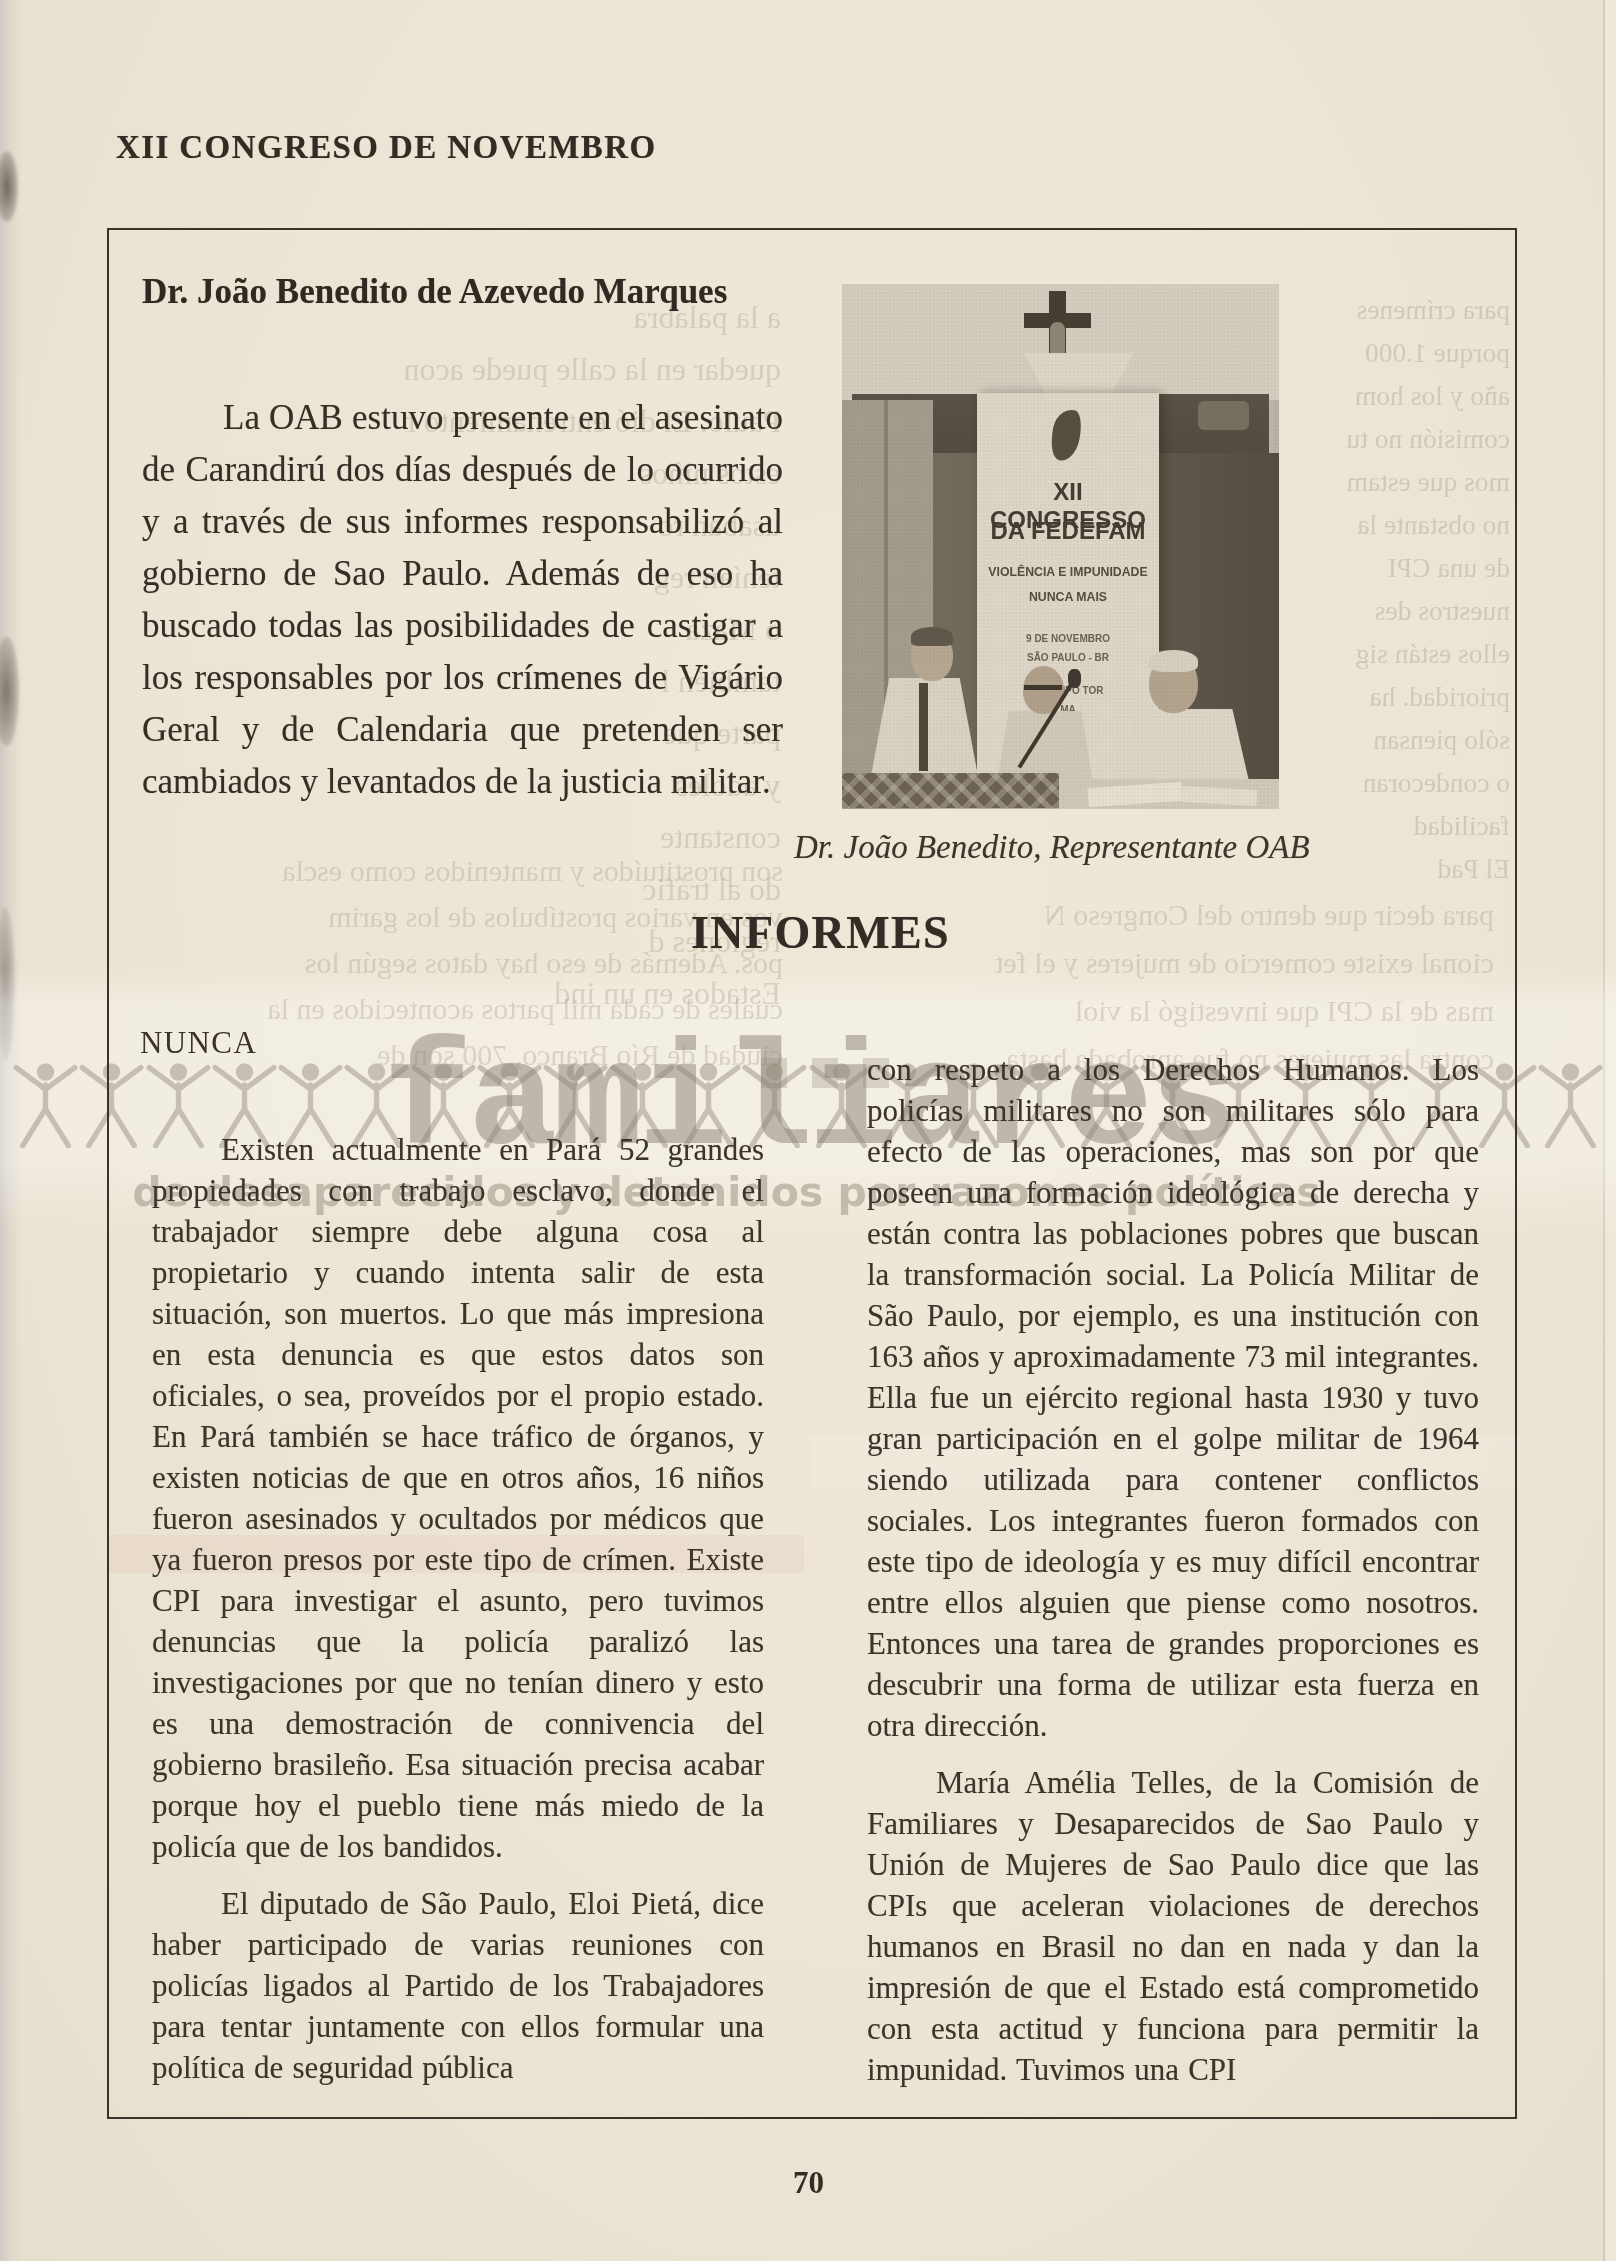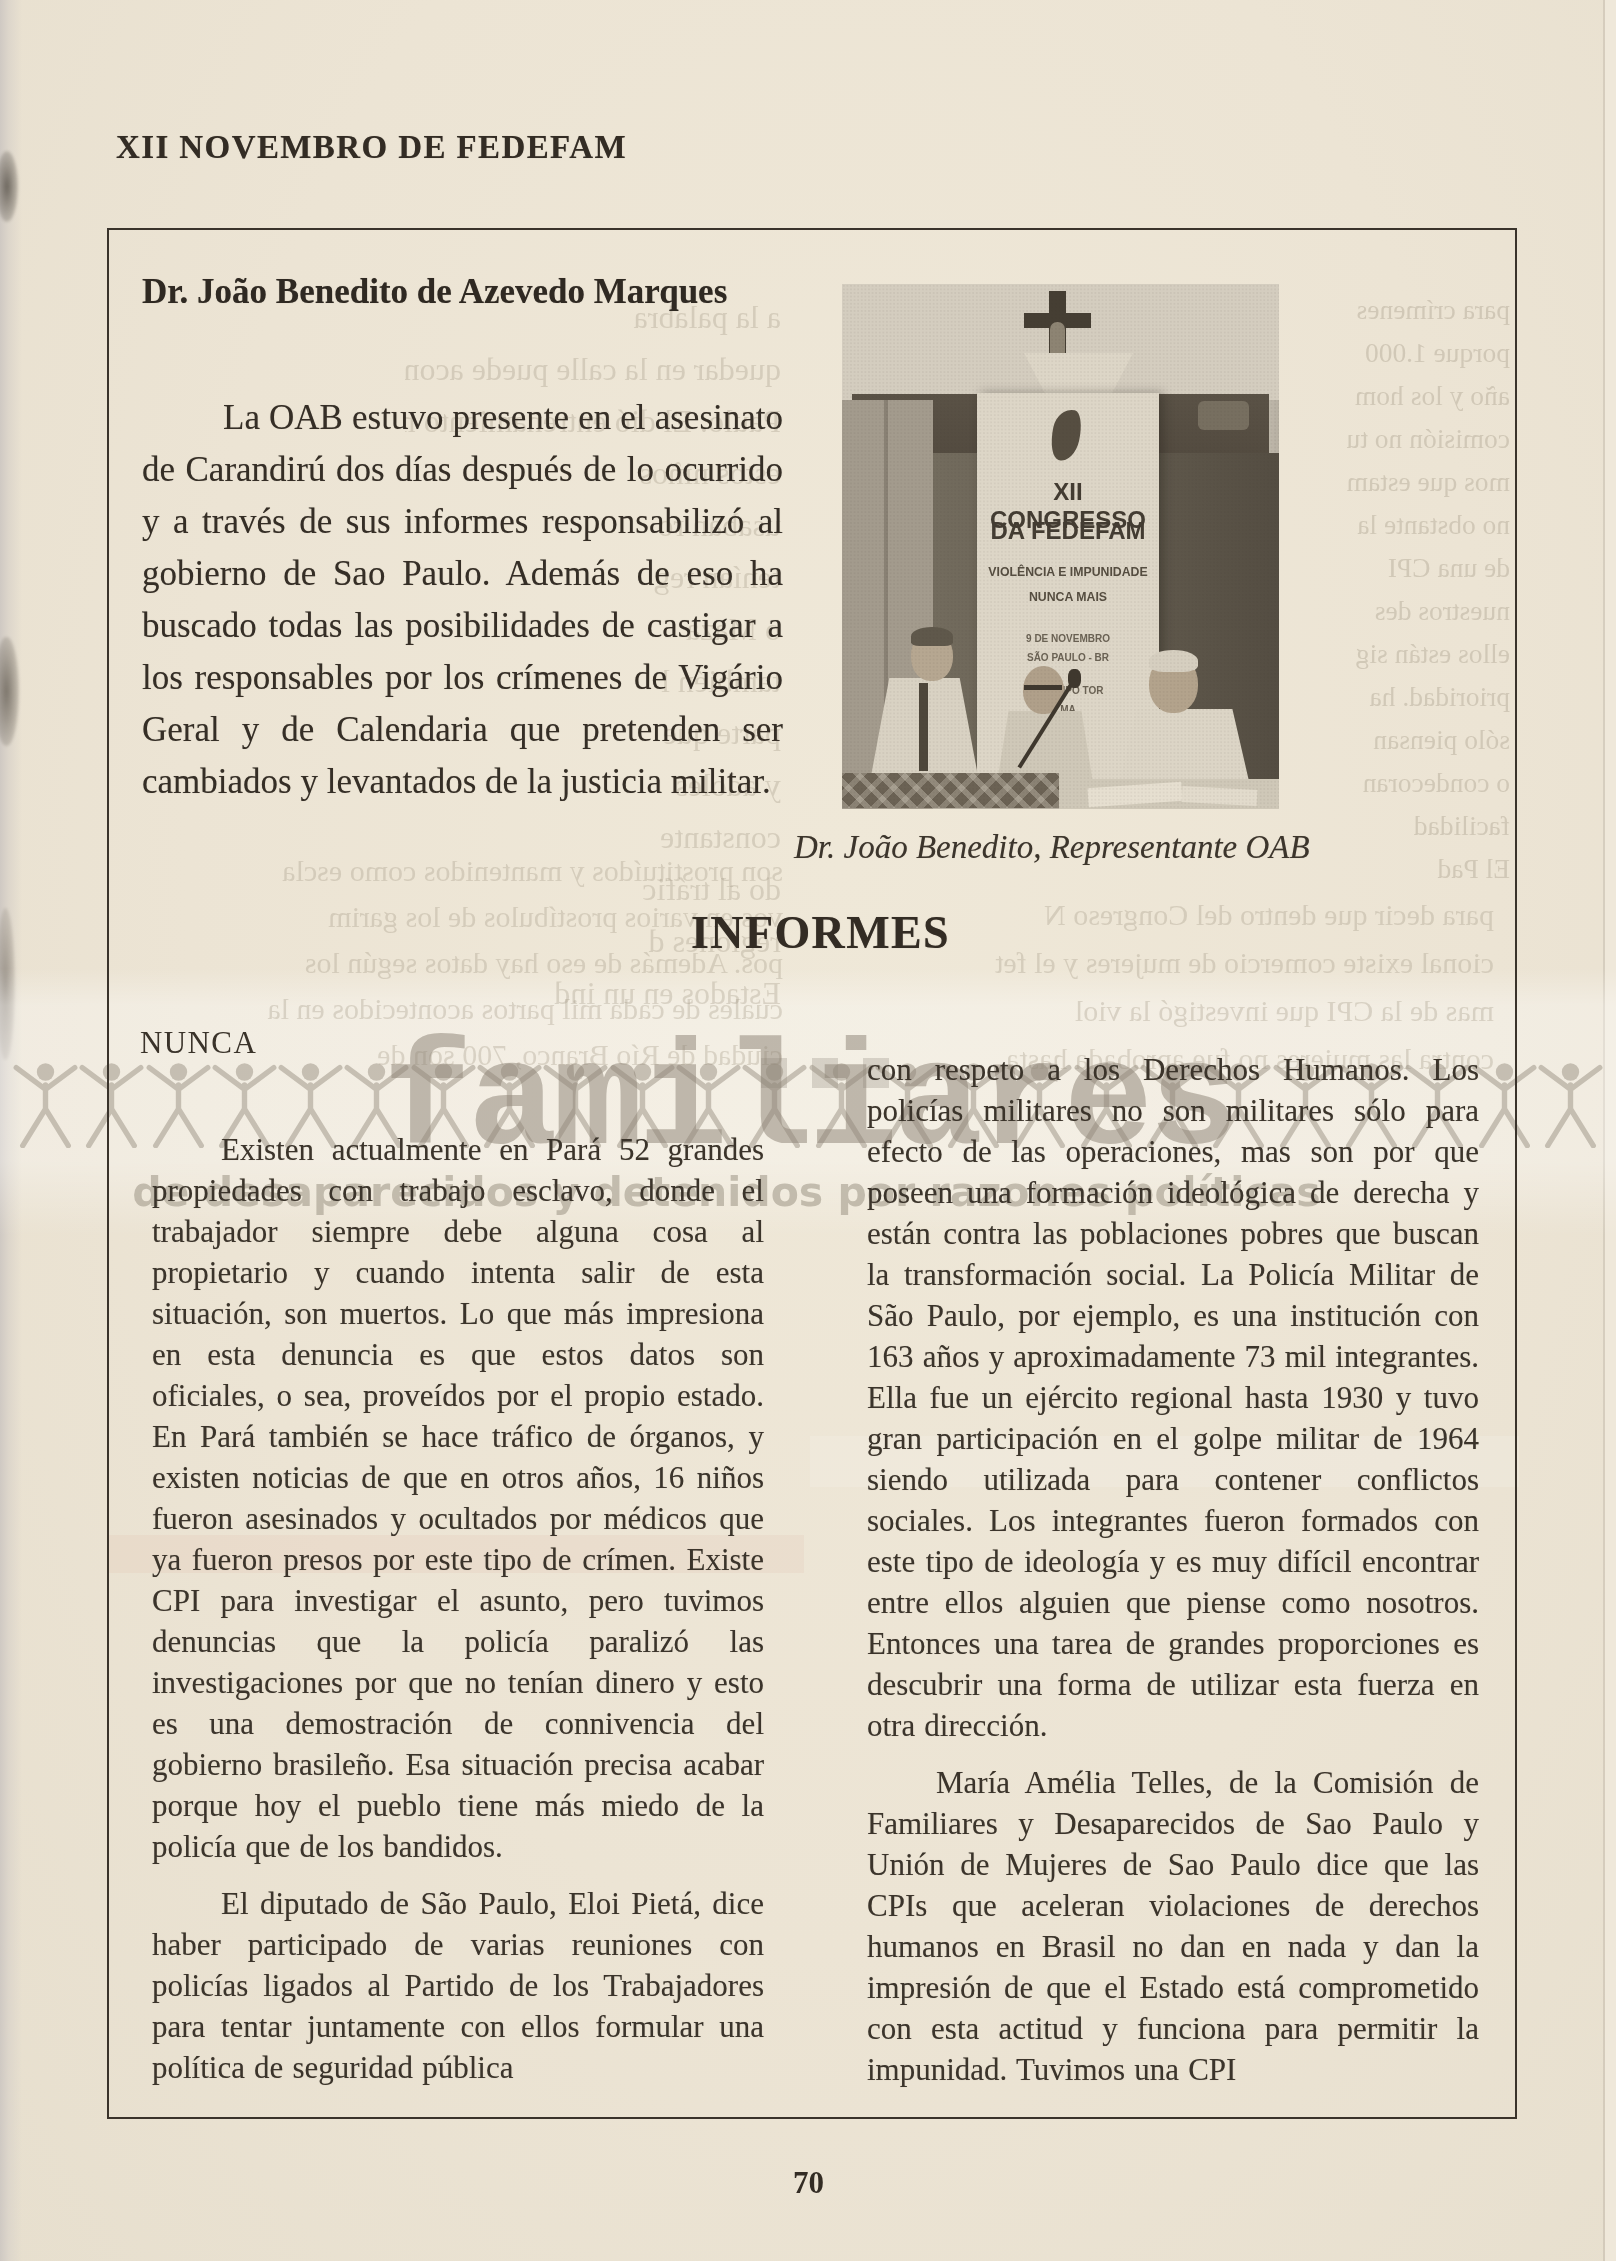--- a/index.html
+++ b/index.html
@@ -270,21 +270,21 @@
         <path d="M30 26 L3 6 M30 26 L57 6 M30 22 L30 44 M30 44 L9 78 M30 44 L51 78" stroke="#9a9183" stroke-width="5" stroke-linecap="round" fill="none"></path>
       </svg>
       <svg viewBox="0 0 60 80" width="65" height="87">
         <circle cx="30" cy="10" r="8" fill="#9a9183"></circle>
         <path d="M30 26 L3 6 M30 26 L57 6 M30 22 L30 44 M30 44 L9 78 M30 44 L51 78" stroke="#9a9183" stroke-width="5" stroke-linecap="round" fill="none"></path>
       </svg>
     </div>
   <div class="wm-word">familiares</div>
   <div class="wm-sub">de desaparecidos y detenidos por razones políticas</div>
 
-  <div class="header">XII NOVEMBRO DE FEDEFAM</div>
+  <div class="header">XII CONGRESO DE NOVEMBRO</div>
 
   <div class="frame"></div>
 
   <div class="intro-title">Dr. João Benedito de Azevedo Marques</div>
   <div class="intro-para">La OAB estuvo presente en el asesinato de Carandirú dos días después de lo ocurrido y a través de sus informes responsabilizó al gobierno de Sao Paulo. Además de eso ha buscado todas las posibilidades de castigar a los responsables por los crímenes de Vigário Geral y de Calendaria que pretenden ser cambiados y levantados de la justicia militar.</div>
 
   <div class="photo">
     <div class="ph-wall-top"></div>
     <div class="ph-cross-v"></div>
     <div class="ph-cross-h"></div>

